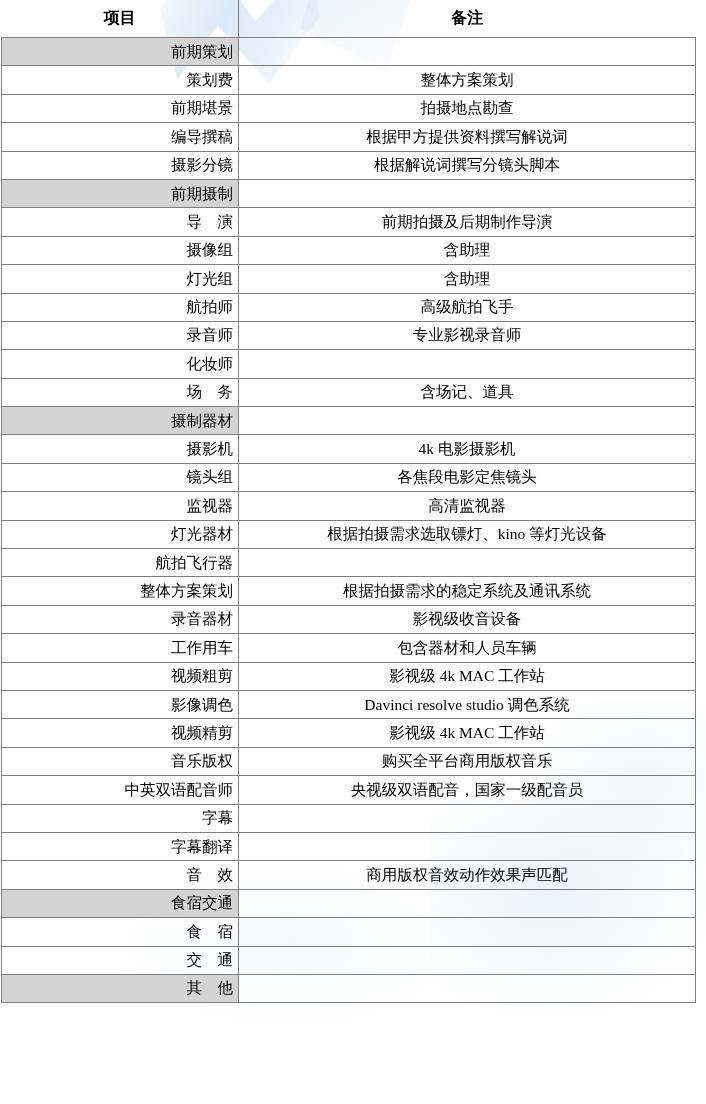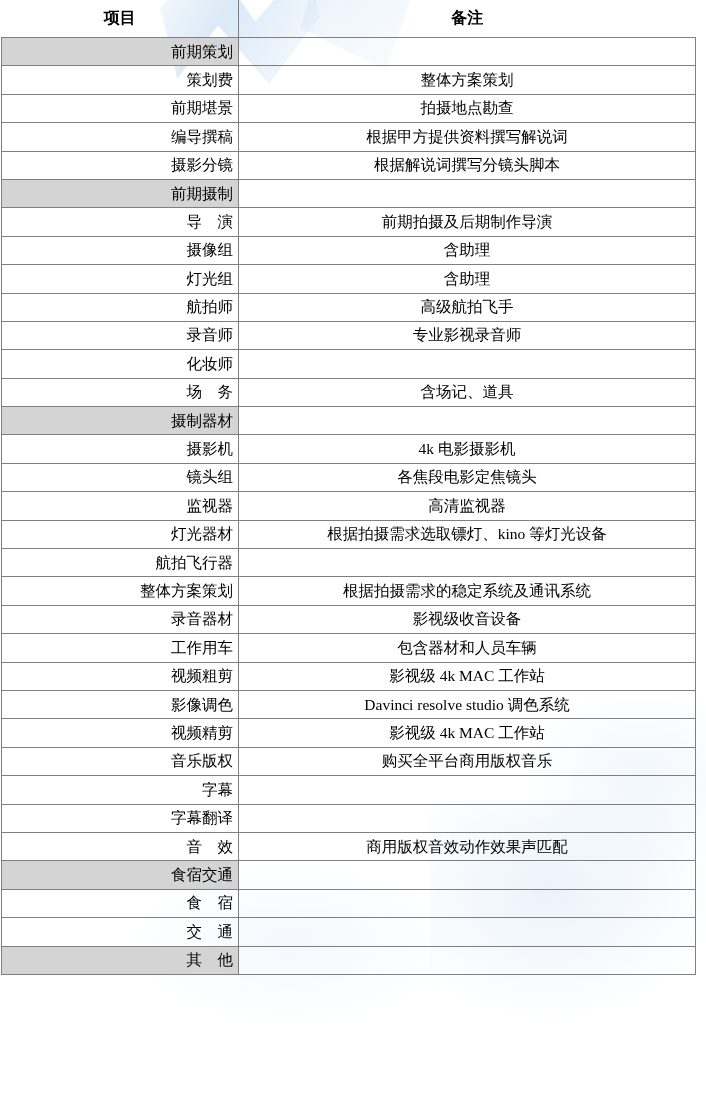--- a/index.html
+++ b/index.html
@@ -228,20 +228,24 @@
         </tr>
         <tr class="entry">
           <td class="item">视频精剪</td>
           <td class="note">影视级 4k MAC 工作站</td>
         </tr>
         <tr class="entry">
           <td class="item">音乐版权</td>
           <td class="note">购买全平台商用版权音乐</td>
         </tr>
         <tr class="entry">
+          <td class="item">中英双语配音师</td>
+          <td class="note">央视级双语配音，国家一级配音员</td>
+        </tr>
+        <tr class="entry">
           <td class="item">字幕</td>
           <td class="note"></td>
         </tr>
         <tr class="entry">
           <td class="item">字幕翻译</td>
           <td class="note"></td>
         </tr>
         <tr class="entry">
           <td class="item">音　效</td>
           <td class="note">商用版权音效动作效果声匹配</td>

